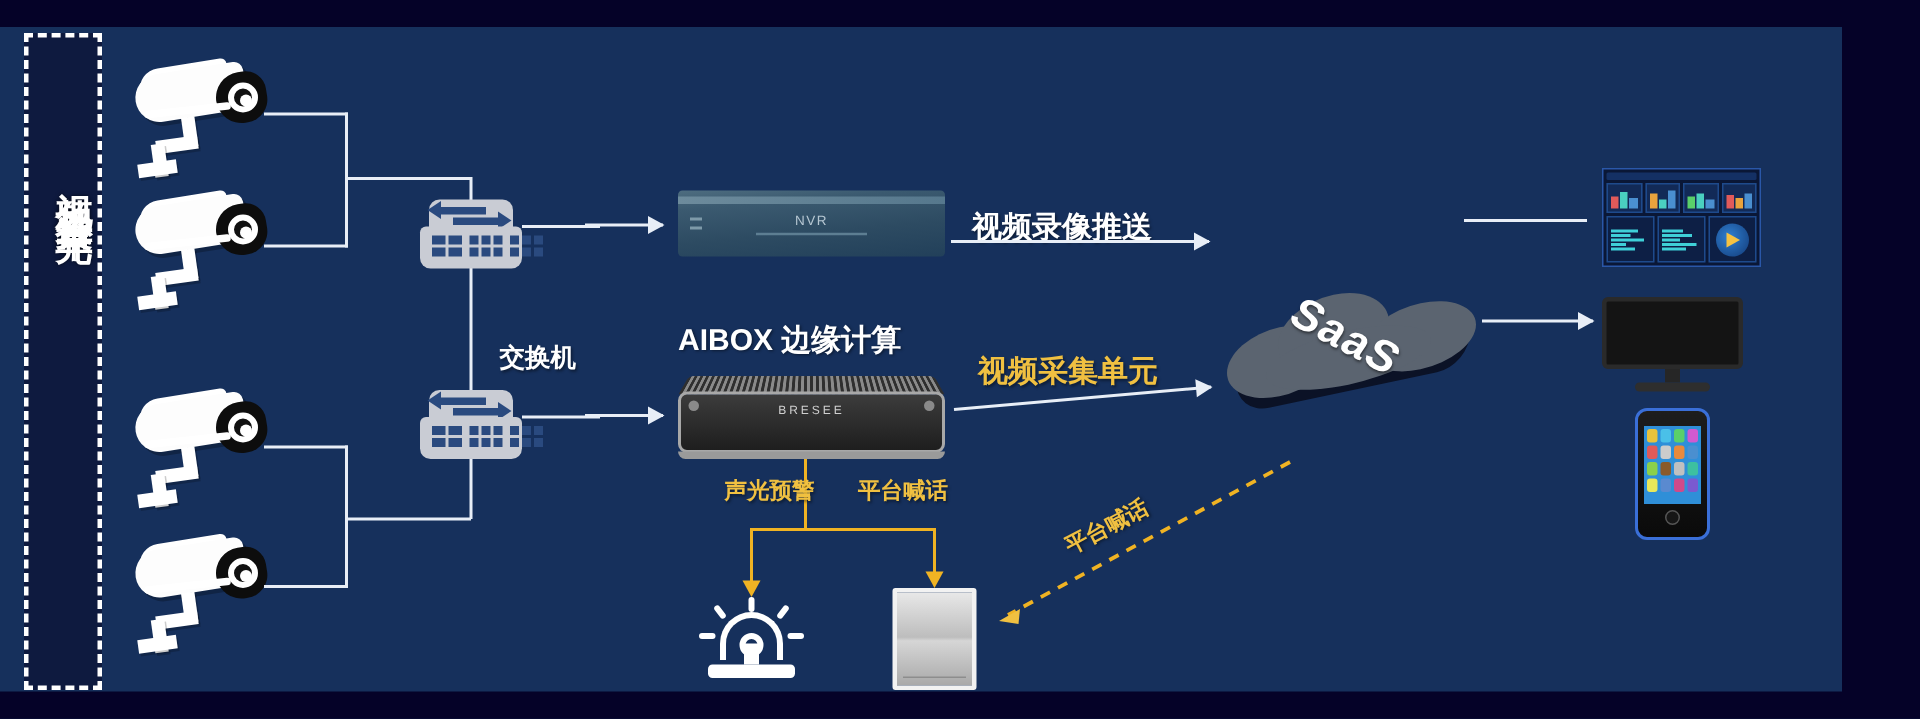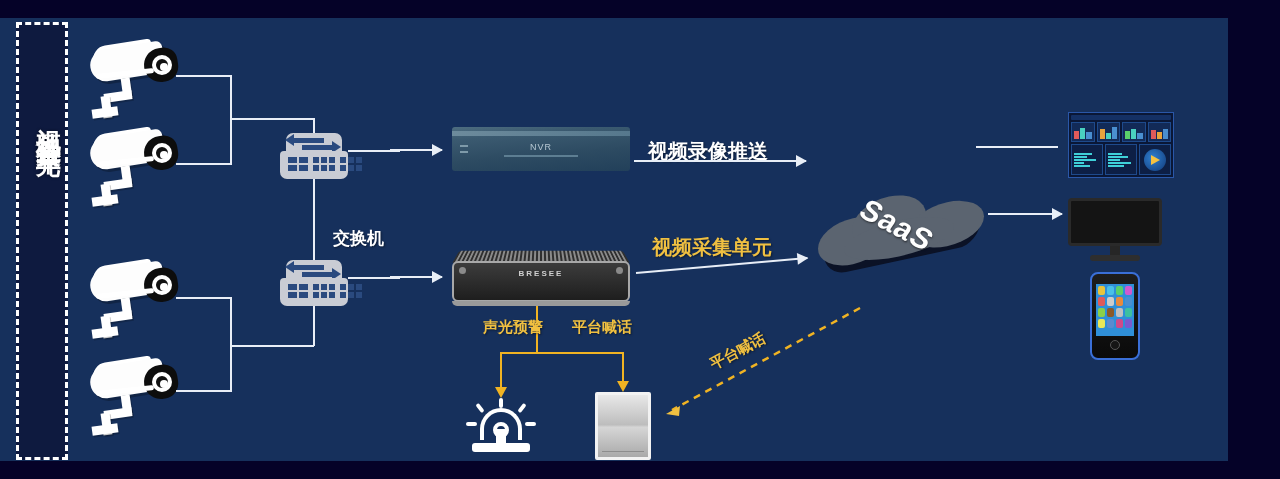--- a/index.html
+++ b/index.html
@@ -139,21 +139,21 @@
     background: linear-gradient(180deg,#3c3c3c,#2a2a2a 60%,#1e1e1e);
     border: 2px solid #a8a8a8; border-radius: 6px;
   }
   .aibox .face::before, .aibox .face::after {
     content:""; position:absolute; top:4px; width:7px; height:7px;
     background:#8a8a8a; border-radius:50%;
   }
   .aibox .face::before { left: 5px; } .aibox .face::after { right: 5px; }
   .aibox .brand {
     position: absolute; left: 50%; top: 6px; transform: translateX(-50%);
-    color: #cfcfcf; font-size: 8px; letter-spacing: 2px; font-weight: bold;
+    color: #cfcfcf; font-size: 8px; letter-spacing: 2px; font-weight: normal;
   }
   .aibox .foot {
     position:absolute; left:0; bottom:-4px; width:178px; height:5px;
     background:#9a9a9a; border-radius:0 0 5px 5px;
   }
 
   
   .cloud { position: absolute; left: 818px; top: 182px; width: 170px; height: 110px; }
   .cloud .depth {
     position:absolute; left:6px; top:34px; width:156px; height:44px;
@@ -437,20 +437,21 @@
       <div class="lip"></div>
     <div class="led led1"></div>
       <div class="led led2"></div>
     <div class="logo">NVR</div>
     <div class="notch"></div>
   </div>
 
   <div class="lbl lg" style="left:648px; top:116px;margin-top:22px;">视频录像推送</div>
   <div class="arrow-r" style="left:634px; top:160px; width:172px;"></div>
 
+  <div class="lbl lg" style="left:452px; top:213px;">AIBOX 边缘计算</div>
   <div class="aibox">
     <div class="vent"></div>
     <div class="face">
         <div class="brand">BRESEE</div>
       </div>
     <div class="foot"></div>
   </div>
 
   <div class="lbl lg y" style="left:652px; top:234px;">视频采集单元</div>
   <div class="arrow-r" style="left:636px; top:272px; width:172px; transform: rotate(-5deg); transform-origin: left center;"></div>

